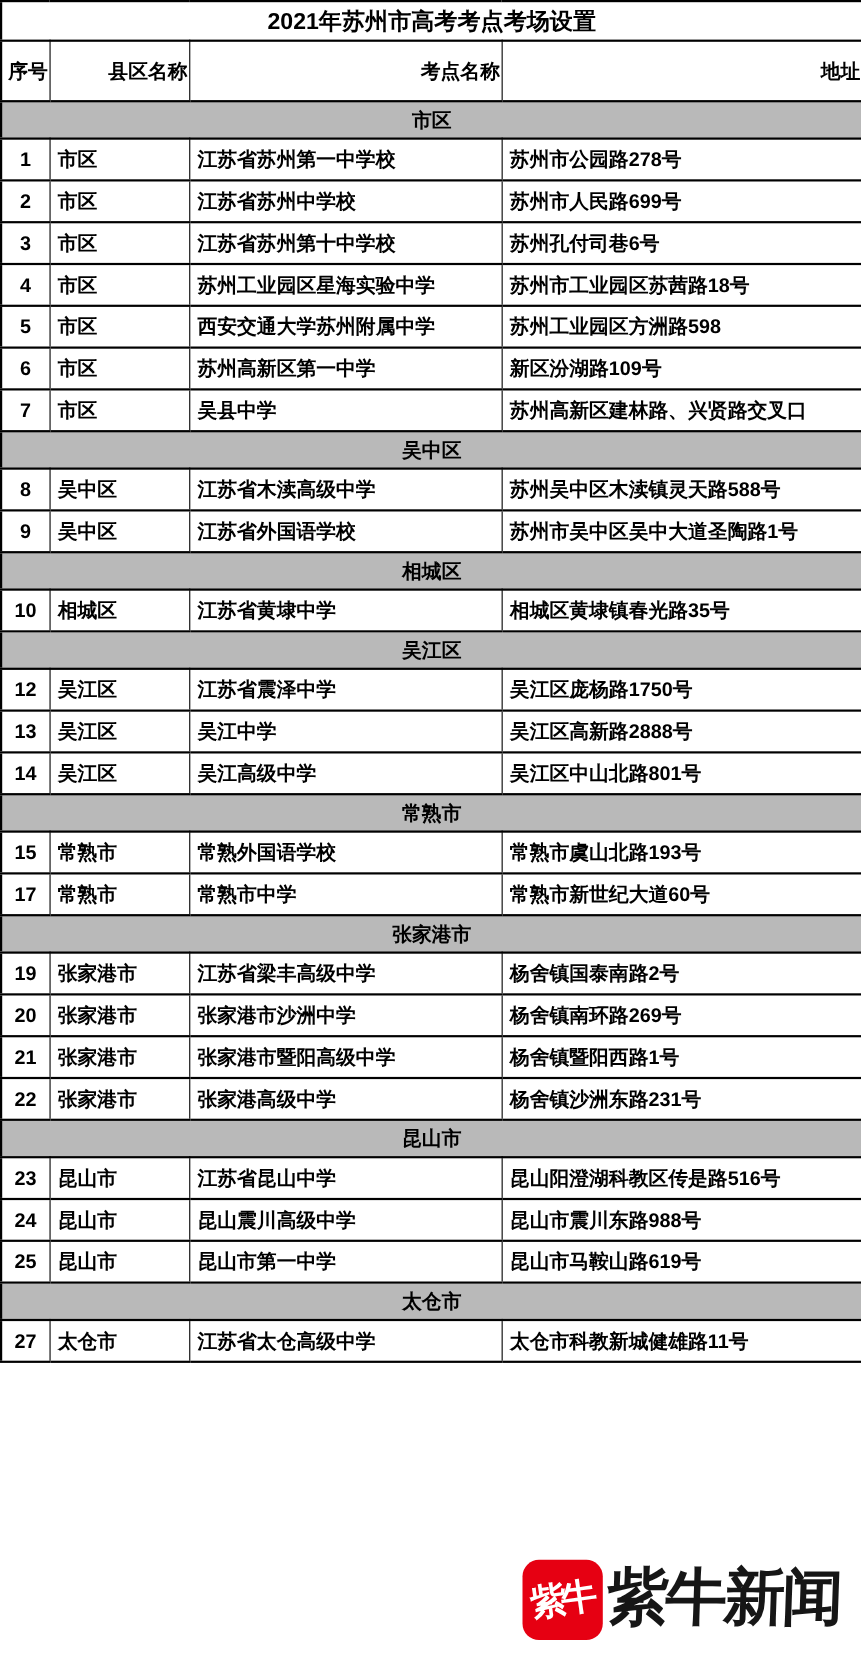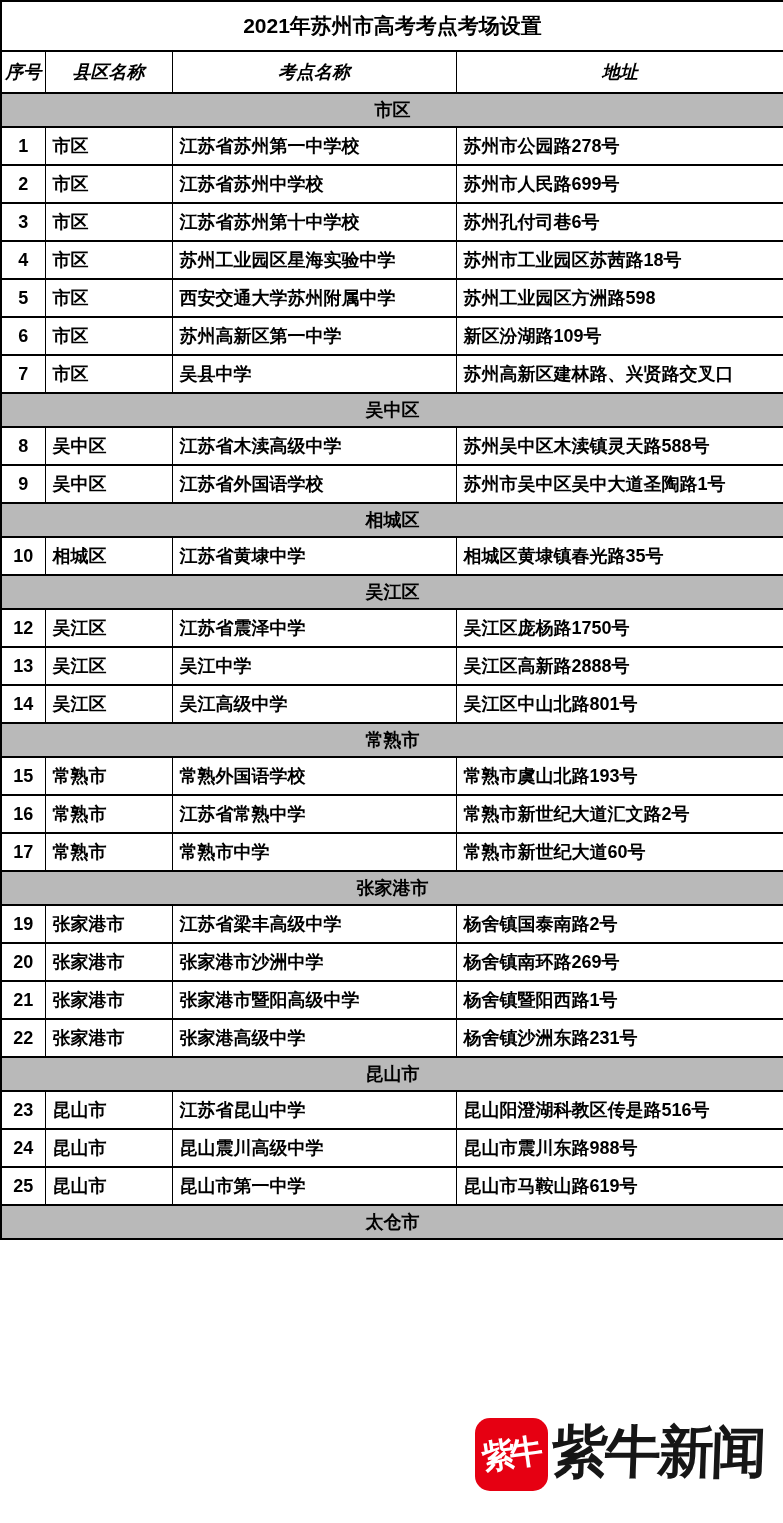--- a/index.html
+++ b/index.html
@@ -26,32 +26,31 @@
   table.exam-table td, table.exam-table th {
     border-left: 1px solid #000000;
     border-right: 1px solid #000000;
     border-top: 2px solid #000000;
     border-bottom: 2px solid #000000;
     overflow: hidden;
     white-space: nowrap;
     box-sizing: border-box;
   }
   .title-cell {
-    height: 50px;
+    height: 36px;
     text-align: center;
     vertical-align: middle;
     font-size: 21px;
   }
   th.col-head {
-    height: 42px;
-    text-align: center;
+    height: 55px;
+    text-align: right;
     vertical-align: middle;
     font-size: 18px;
     font-weight: bold;
-    font-style: italic;
   }
   tr.section-row td {
     height: 34px;
     text-align: center;
     vertical-align: middle;
     font-size: 18px;
   }
   tr.data-row td {
     height: 38px;
     vertical-align: middle;
@@ -214,26 +213,20 @@
         <tr class="section-row">
           <td colspan="4" style="background: rgb(185, 185, 185);">常熟市</td>
         </tr>
         <tr class="data-row">
           <td class="c-idx">15</td>
           <td class="c-txt">常熟市</td>
           <td class="c-txt">常熟外国语学校</td>
           <td class="c-txt">常熟市虞山北路193号</td>
         </tr>
         <tr class="data-row">
-          <td class="c-idx">16</td>
-          <td class="c-txt">常熟市</td>
-          <td class="c-txt">江苏省常熟中学</td>
-          <td class="c-txt">常熟市新世纪大道汇文路2号</td>
-        </tr>
-        <tr class="data-row">
           <td class="c-idx">17</td>
           <td class="c-txt">常熟市</td>
           <td class="c-txt">常熟市中学</td>
           <td class="c-txt">常熟市新世纪大道60号</td>
         </tr>
         <tr class="section-row">
           <td colspan="4" style="background: rgb(185, 185, 185);">张家港市</td>
         </tr>
         <tr class="data-row">
           <td class="c-idx">19</td>
@@ -276,20 +269,26 @@
         </tr>
         <tr class="data-row">
           <td class="c-idx">25</td>
           <td class="c-txt">昆山市</td>
           <td class="c-txt">昆山市第一中学</td>
           <td class="c-txt">昆山市马鞍山路619号</td>
         </tr>
         <tr class="section-row">
           <td colspan="4" style="background: rgb(185, 185, 185);">太仓市</td>
         </tr>
+        <tr class="data-row">
+          <td class="c-idx">27</td>
+          <td class="c-txt">太仓市</td>
+          <td class="c-txt">江苏省太仓高级中学</td>
+          <td class="c-txt">太仓市科教新城健雄路11号</td>
+        </tr>
       </tbody>
   </table>
 
   <div class="wm-logo" style="background: rgb(230, 0, 18);">
     <span class="glyphs">紫牛</span>
   </div>
   <div class="wm-text" style="color: rgb(22, 22, 22);">紫牛新闻</div>
 
 </div>
 

